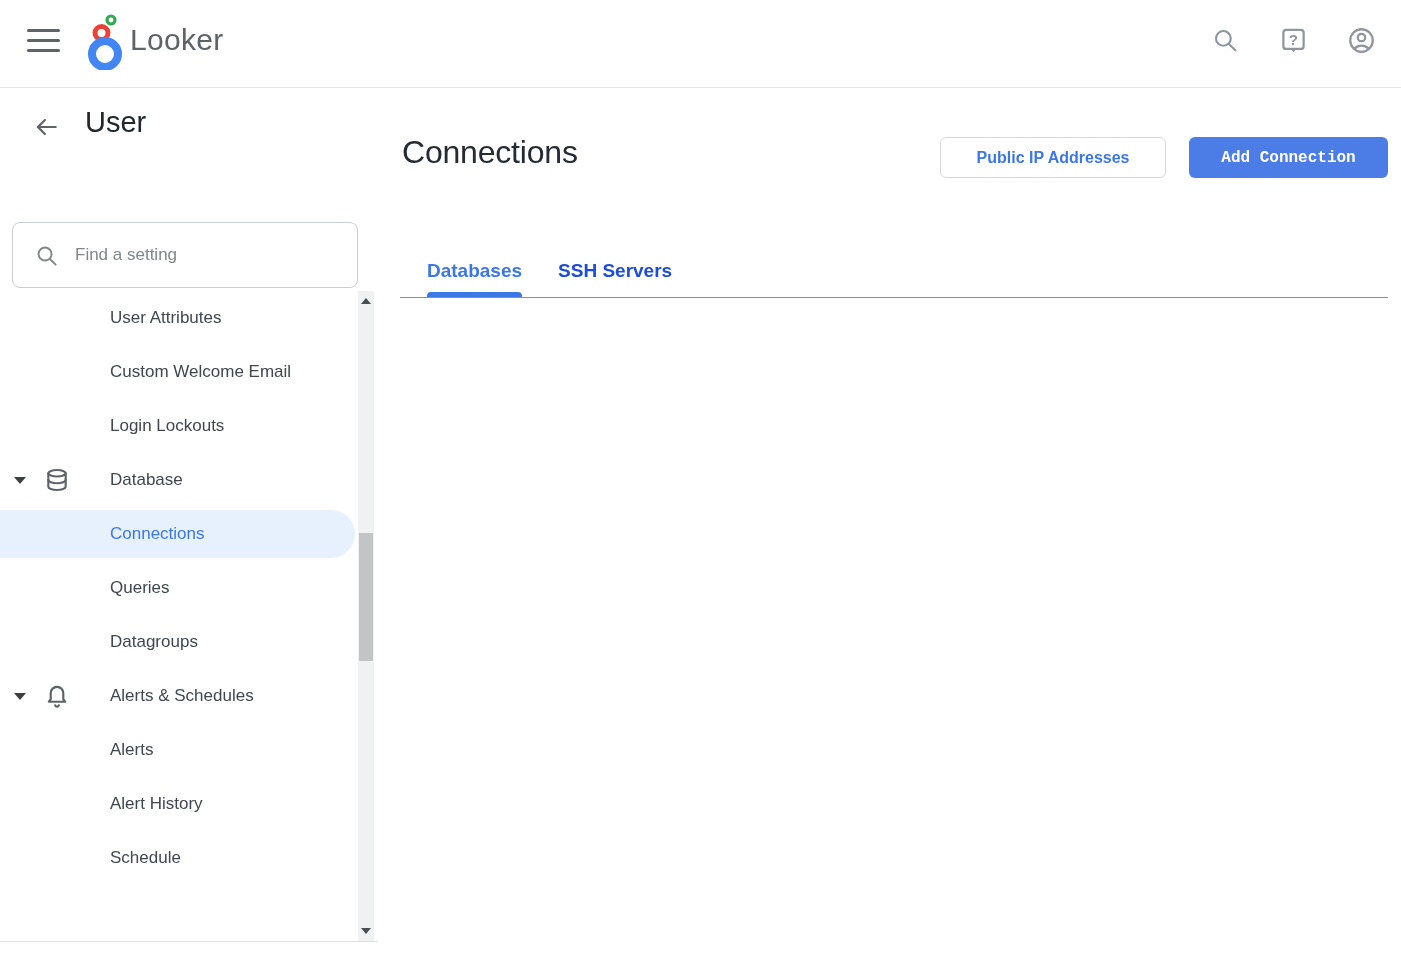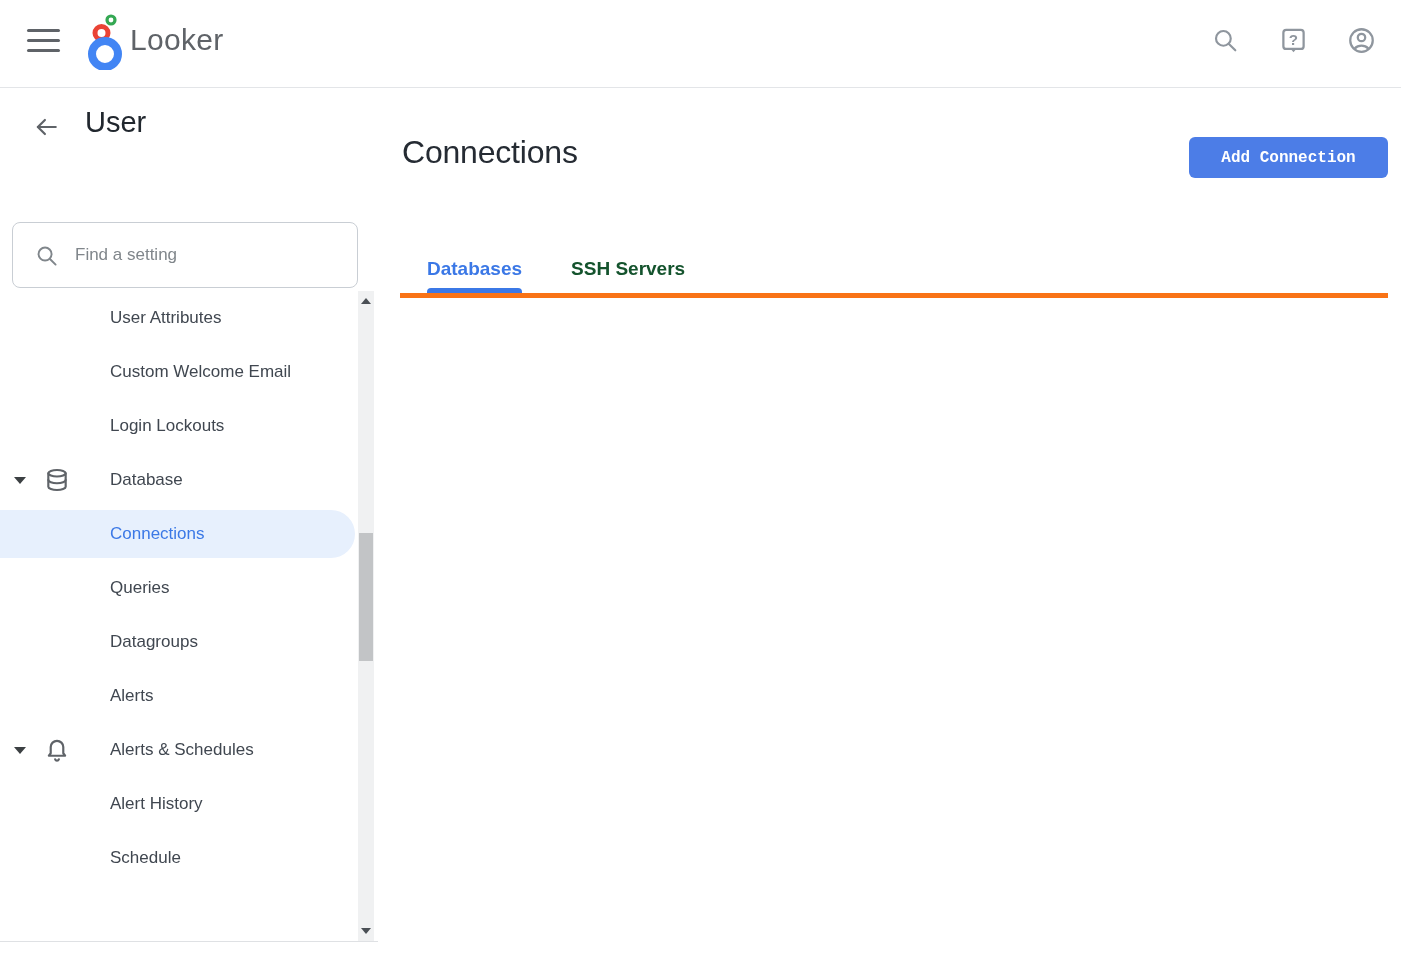--- a/index.html
+++ b/index.html
@@ -52,23 +52,23 @@
   
   .main { position:absolute; left:378px; top:88px; width:1023px; height:875px; background:#fff; }
   .page-title { position:absolute; left:24px; top:46px; font-size:32px; font-weight:400; color:#252b33; letter-spacing:-.2px; }
   .btn-outline { position:absolute; left:562px; top:49px; width:226px; height:41px;
     background:#fff; border:1px solid #d5d8dd; border-radius:6px; color:#3b78e6;
     font-size:16px; font-weight:700; font-family:inherit; cursor:pointer; }
   .btn-primary { position:absolute; left:811px; top:49px; width:199px; height:41px;
     background:#4c7de7; border:none; border-radius:6px; color:#fff;
     font-size:16px; font-weight:700; font-family:Liberation Mono, monospace; cursor:pointer; }
   .tabs { position:absolute; left:22px; top:157px; width:988px; height:53px;
-    border-bottom:5px solid #f97316; display:flex; gap:49px; padding-left:27px; }
+    border-bottom:1px solid #f97316; display:flex; gap:36px; padding-left:27px; }
   .tab { position:relative; height:100%; display:flex; align-items:center;
-    font-size:19px; font-weight:700; color:#14532d; cursor:pointer; background:none; border:none; font-family:inherit; }
+    font-size:19px; font-weight:700; color:#1d4ed8; cursor:pointer; background:none; border:none; font-family:inherit; }
   .tab.active { color:#3b78e6; }
   .tab.active .tab-underline { position:absolute; left:0; right:0; bottom:0; height:5px;
     background:#3b78e6; border-radius:4px 4px 0 0; }
 </style>
 </head>
 <body>
 
 <header class="topbar">
   <button class="hamburger">
     <span></span>
@@ -151,33 +151,33 @@
       <span class="pill"></span>
       <span class="nav-label">Connections</span>
     </div>
     <div class="nav-row">
       <span class="nav-label">Queries</span>
     </div>
     <div class="nav-row">
       <span class="nav-label">Datagroups</span>
     </div>
     <div class="nav-row">
-      <span class="nav-label">Alerts</span>
-    </div>
-    <div class="nav-row">
       <span class="caret"></span>
       <span class="section-icon">
         <svg width="26" height="26" viewBox="0 0 24 24" fill="none" stroke="#5f6368" stroke-width="2" stroke-linecap="round" stroke-linejoin="round">
           <path d="M12 3.5 a5.8 5.8 0 0 1 5.8 5.8 V15 l1.7 2.3 H4.5 L6.2 15 V9.3 A5.8 5.8 0 0 1 12 3.5 Z"></path>
           <path d="M10.3 20.6 a1.8 1.8 0 0 0 3.4 0"></path>
         </svg>
       </span>
       <span class="nav-label">Alerts &amp; Schedules</span>
     </div>
     <div class="nav-row">
+      <span class="nav-label">Alerts</span>
+    </div>
+    <div class="nav-row">
       <span class="nav-label">Alert History</span>
     </div>
     <div class="nav-row">
       <span class="nav-label">Schedule</span>
     </div>
   </nav>
 
   <div class="sb-scroll">
     <button class="sb-arrow up">
         <span class="tri-up"></span>
@@ -185,20 +185,21 @@
     <div class="sb-thumb"></div>
     <button class="sb-arrow down">
         <span class="tri-down"></span>
       </button>
   </div>
   <div class="sidebar-bottom-border"></div>
 </aside>
 
 <main class="main">
   <h1 class="page-title">Connections</h1>
+  <button class="btn-outline">Public IP Addresses</button>
   <button class="btn-primary">Add Connection</button>
 
   <div class="tabs">
     <button class="tab active">
       <span>Databases</span>
       <span class="tab-underline"></span>
     </button>
     <button class="tab">
       <span>SSH Servers</span>
     </button>

